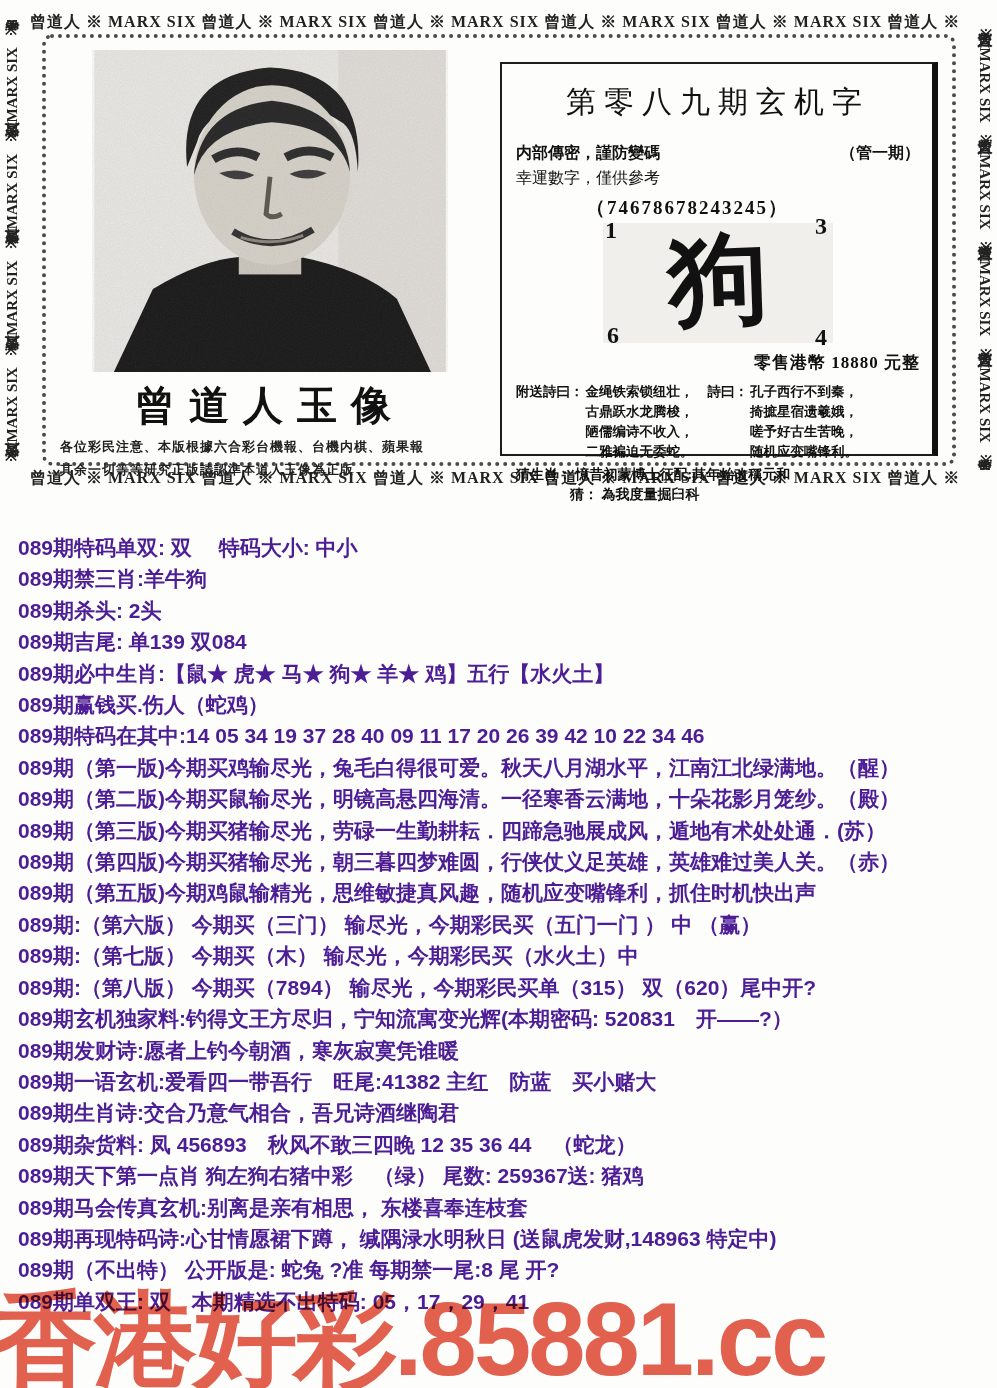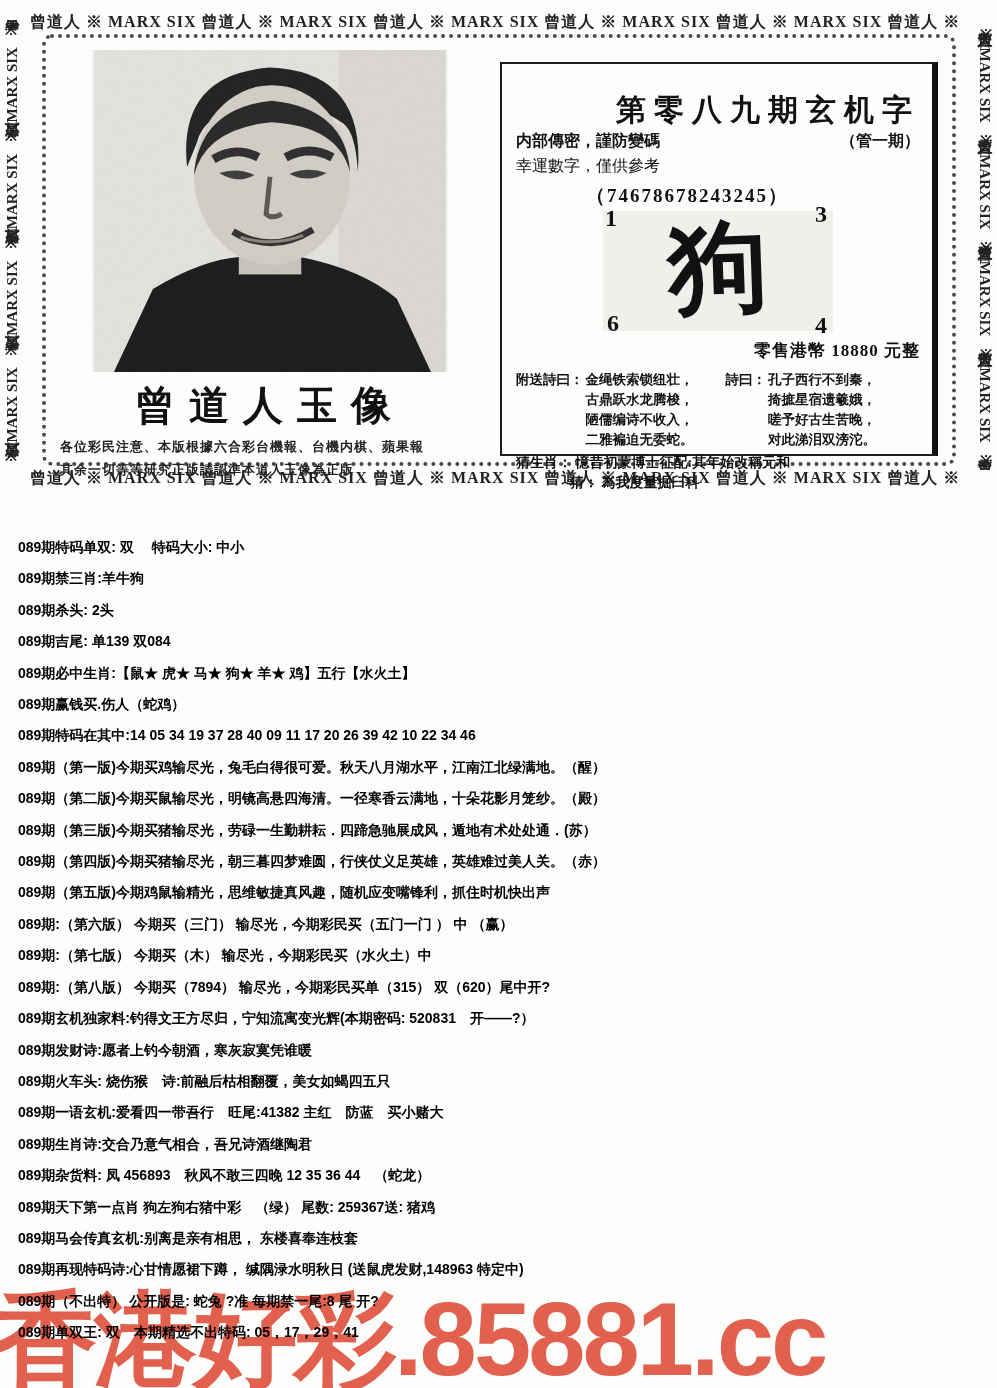--- a/index.html
+++ b/index.html
@@ -42,47 +42,47 @@
     font-family:"Liberation Serif",serif;font-weight:bold;letter-spacing:1px;
   }
   
   .mystery-box{
     position:absolute;left:500px;top:62px;width:438px;height:394px;
     border:2px solid #1d1d1d;border-right:6px solid #111;
     padding:8px 12px 6px 14px;box-sizing:border-box;
     font-family:"Liberation Serif",serif;color:#111;
   }
   .mb-title{
-    text-align:right;font-size:30px;font-weight:700;letter-spacing:8px;margin-top:18px;
-  }
-  .mb-row{display:flex;justify-content:space-between;font-size:16px;font-weight:bold;margin-top:0;}
+    text-align:center;font-size:30px;font-weight:400;letter-spacing:8px;margin-top:10px;
+  }
+  .mb-row{display:flex;justify-content:space-between;font-size:16px;font-weight:bold;margin-top:20px;}
   .mb-line2{font-size:16px;font-weight:normal;margin-top:4px;}
   .mb-code{font-size:19px;font-weight:bold;letter-spacing:2px;margin:6px 0 0 70px;}
   .zodiac-grid{
     position:relative;width:230px;height:120px;margin:2px auto 0 auto;background:#f0efec;
   }
   .zchar{
     position:absolute;left:50%;top:50%;transform:translate(-50%,-52%) rotate(-2deg);
     font-size:100px;font-weight:900;font-family:"Liberation Serif",serif;line-height:1;
   }
   .znum{position:absolute;font-size:24px;font-weight:bold;font-family:"Liberation Serif",serif;}
   .znum.tl{left:2px;top:-6px;} .znum.tr{right:6px;top:-10px;}
   .znum.bl{left:4px;bottom:-6px;} .znum.br{right:6px;bottom:-8px;}
   .mb-price{text-align:right;font-size:17px;font-weight:bold;margin-top:8px;letter-spacing:1px;}
-  .poems{display:flex;gap:32px;margin-top:8px;}
+  .poems{display:flex;gap:14px;margin-top:8px;}
   .poem{display:flex;font-size:13.5px;font-weight:bold;line-height:20px;}
   .poem-label{white-space:nowrap;margin-right:2px;}
   .poem-lines div{white-space:nowrap;}
   .guess-row{display:flex;font-size:14px;font-weight:bold;margin-top:4px;}
   .guess-line{font-size:14px;font-weight:bold;margin-top:2px;margin-left:54px;}
   
   .body-lines{position:absolute;left:18px;top:532px;width:972px;}
   .bline{
-    font-size:14px;font-weight:bold;line-height:31.4px;white-space:nowrap;
-    color:#000000;letter-spacing:0px;
+    font-size:21px;font-weight:bold;line-height:31.4px;white-space:nowrap;
+    color:#4c1d95;letter-spacing:0px;
   }
   
   .watermark{
     position:absolute;left:-6px;top:1272px;width:1010px;
     font-size:103px;font-weight:900;letter-spacing:-3px;white-space:nowrap;
     color:#e0503c;opacity:0.9;mix-blend-mode:multiply;z-index:5;
     font-family:"Liberation Sans",sans-serif;
   }
 </style>
 </head>
@@ -156,21 +156,21 @@
           <div>陋儒编诗不收入，</div>
           <div>二雅褊迫无委蛇。</div>
         </span>
       </div>
       <div class="poem">
         <span class="poem-label">詩曰：</span>
         <span class="poem-lines">
           <div>孔子西行不到秦，</div>
           <div>掎摭星宿遗羲娥，</div>
           <div>嗟予好古生苦晚，</div>
-          <div>对此涕泪双滂沱。</div>
+          <div>随机应变嘴锋利。</div>
         </span>
       </div>
     </div>
     <div class="guess-row">
       <span>猜生肖： 憶昔初蒙博士征</span>
       <span>配:其年始改稱元和</span>
     </div>
     <div class="guess-line">猜： 為我度量掘臼科</div>
   </div>
 
@@ -185,21 +185,20 @@
     <div class="bline">089期（第一版)今期买鸡输尽光，兔毛白得很可爱。秋天八月湖水平，江南江北绿满地。（醒）</div>
     <div class="bline">089期（第二版)今期买鼠输尽光，明镜高悬四海清。一径寒香云满地，十朵花影月笼纱。（殿）</div>
     <div class="bline">089期（第三版)今期买猪输尽光，劳碌一生勤耕耘．四蹄急驰展成风，遁地有术处处通．(苏）</div>
     <div class="bline">089期（第四版)今期买猪输尽光，朝三暮四梦难圆，行侠仗义足英雄，英雄难过美人关。（赤）</div>
     <div class="bline">089期（第五版)今期鸡鼠输精光，思维敏捷真风趣，随机应变嘴锋利，抓住时机快出声</div>
     <div class="bline">089期:（第六版） 今期买（三门） 输尽光，今期彩民买（五门一门 ） 中 （赢）</div>
     <div class="bline">089期:（第七版） 今期买（木） 输尽光，今期彩民买（水火土）中</div>
     <div class="bline">089期:（第八版） 今期买（7894） 输尽光，今期彩民买单（315） 双（620）尾中开?</div>
     <div class="bline">089期玄机独家料:钓得文王方尽归，宁知流寓变光辉(本期密码: 520831　开——?）</div>
     <div class="bline">089期发财诗:愿者上钓今朝酒，寒灰寂寞凭谁暖</div>
-    <div class="bline">089期火车头: 烧伤猴　诗:前融后枯相翻覆，美女如蝎四五只</div>
     <div class="bline">089期一语玄机:爱看四一带吾行　旺尾:41382 主红　防蓝　买小赌大</div>
     <div class="bline">089期生肖诗:交合乃意气相合，吾兄诗酒继陶君</div>
     <div class="bline">089期杂货料: 凤 456893　秋风不敢三四晚 12 35 36 44　（蛇龙）</div>
     <div class="bline">089期天下第一点肖 狗左狗右猪中彩　（绿） 尾数: 259367送: 猪鸡</div>
     <div class="bline">089期马会传真玄机:别离是亲有相思， 东楼喜奉连枝套</div>
     <div class="bline">089期再现特码诗:心甘情愿裙下蹲， 缄隅渌水明秋日 (送鼠虎发财,148963 特定中)</div>
     <div class="bline">089期（不出特） 公开版是: 蛇兔 ?准 每期禁一尾:8 尾 开?</div>
     <div class="bline">089期单双王: 双　本期精选不出特码: 05，17，29，41</div>
   </div>
 

